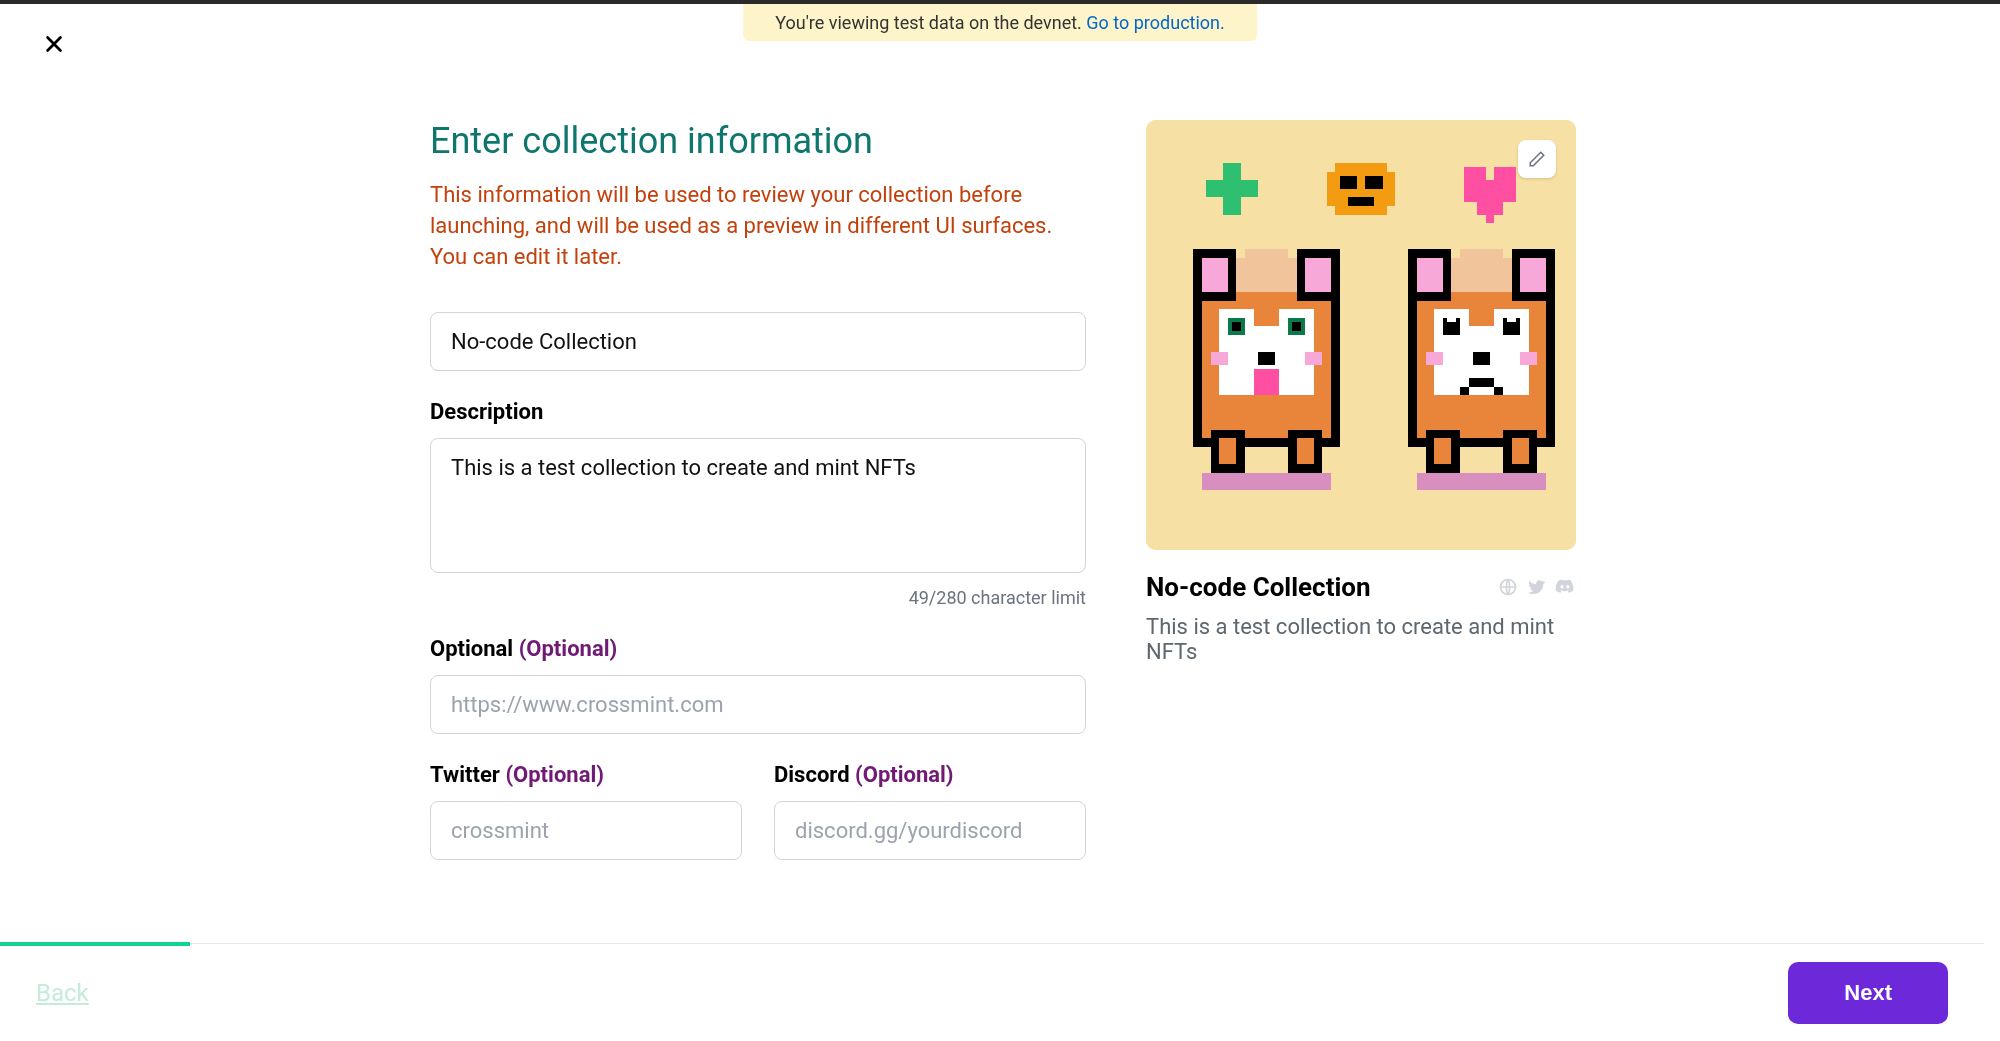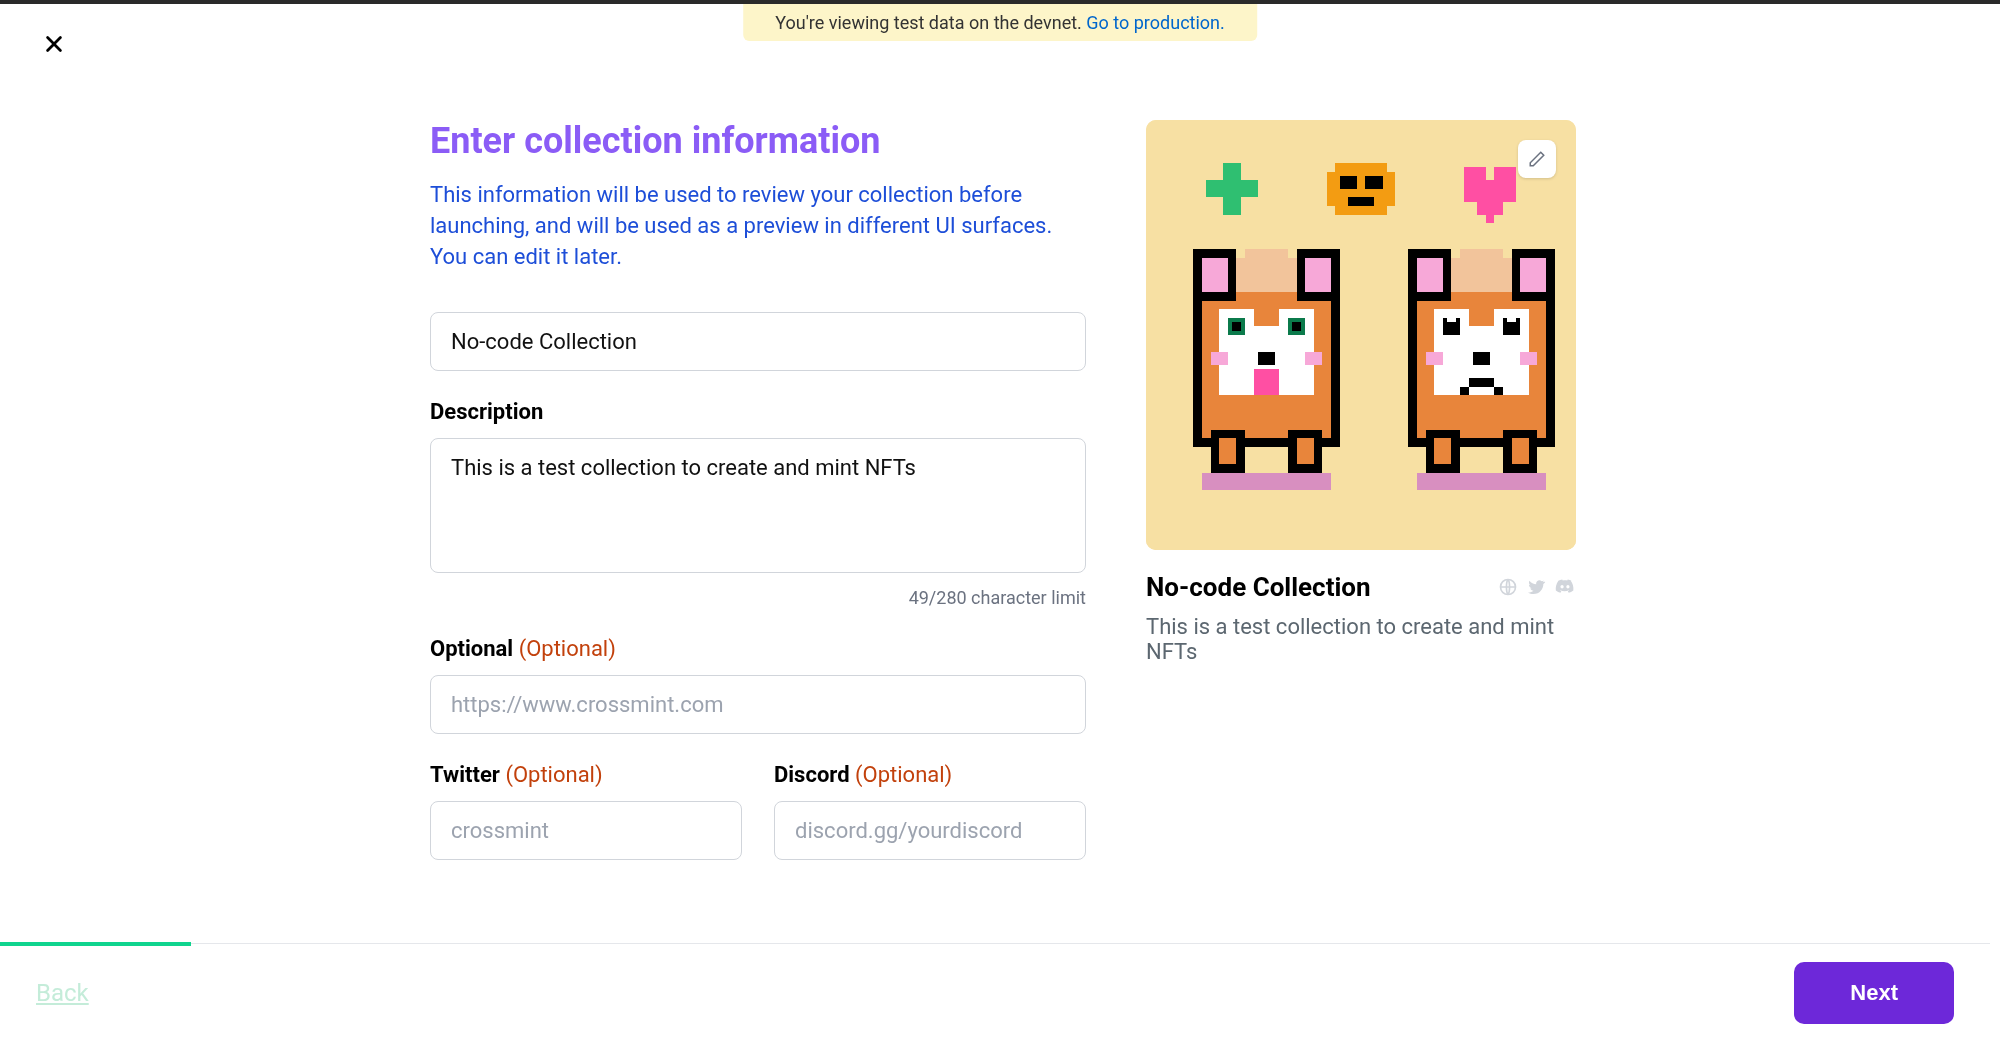--- a/index.html
+++ b/index.html
@@ -59,43 +59,43 @@
   .form-col {
     flex: 0 0 656px;
   }
 
   .preview-col {
     flex: 0 0 430px;
   }
 
   h1.page-title {
     font-size: 36px;
-    font-weight: 700;
-    color: #8b5cf6;
+    font-weight: 400;
+    color: #0f766e;
     margin-bottom: 18px;
   }
 
   p.page-sub {
     font-size: 22px;
     line-height: 1.4;
-    color: #1d4ed8;
+    color: #c2410c;
     margin-bottom: 40px;
   }
 
   .field { margin-bottom: 28px; }
   .field-label {
     font-size: 22px;
     font-weight: 700;
     color: #000;
     margin-bottom: 14px;
     display: block;
   }
   .field-label .optional {
-    font-weight: 400;
-    color: #c2410c;
+    font-weight: 700;
+    color: #701a75;
   }
 
   .text-input, .textarea-input {
     width: 100%;
     border: 1px solid #d1d5db;
     border-radius: 8px;
     padding: 16px 20px;
     font-size: 22px;
     font-family: inherit;
     color: #111;
@@ -158,21 +158,21 @@
   }
   .preview-desc {
     font-size: 22px;
     color: #5c6770;
     margin-top: 12px;
   }
 
   
   .footer {
     position: absolute;
-    left: 0; right: 10px; bottom: 0;
+    left: 0; right: 16px; bottom: 0;
     height: 98px;
     border-top: 1px solid #e5e7eb;
     background: #fff;
     display: flex;
     align-items: center;
     justify-content: space-between;
     padding: 0 36px;
   }
   .progress-bar {
     position: absolute;

